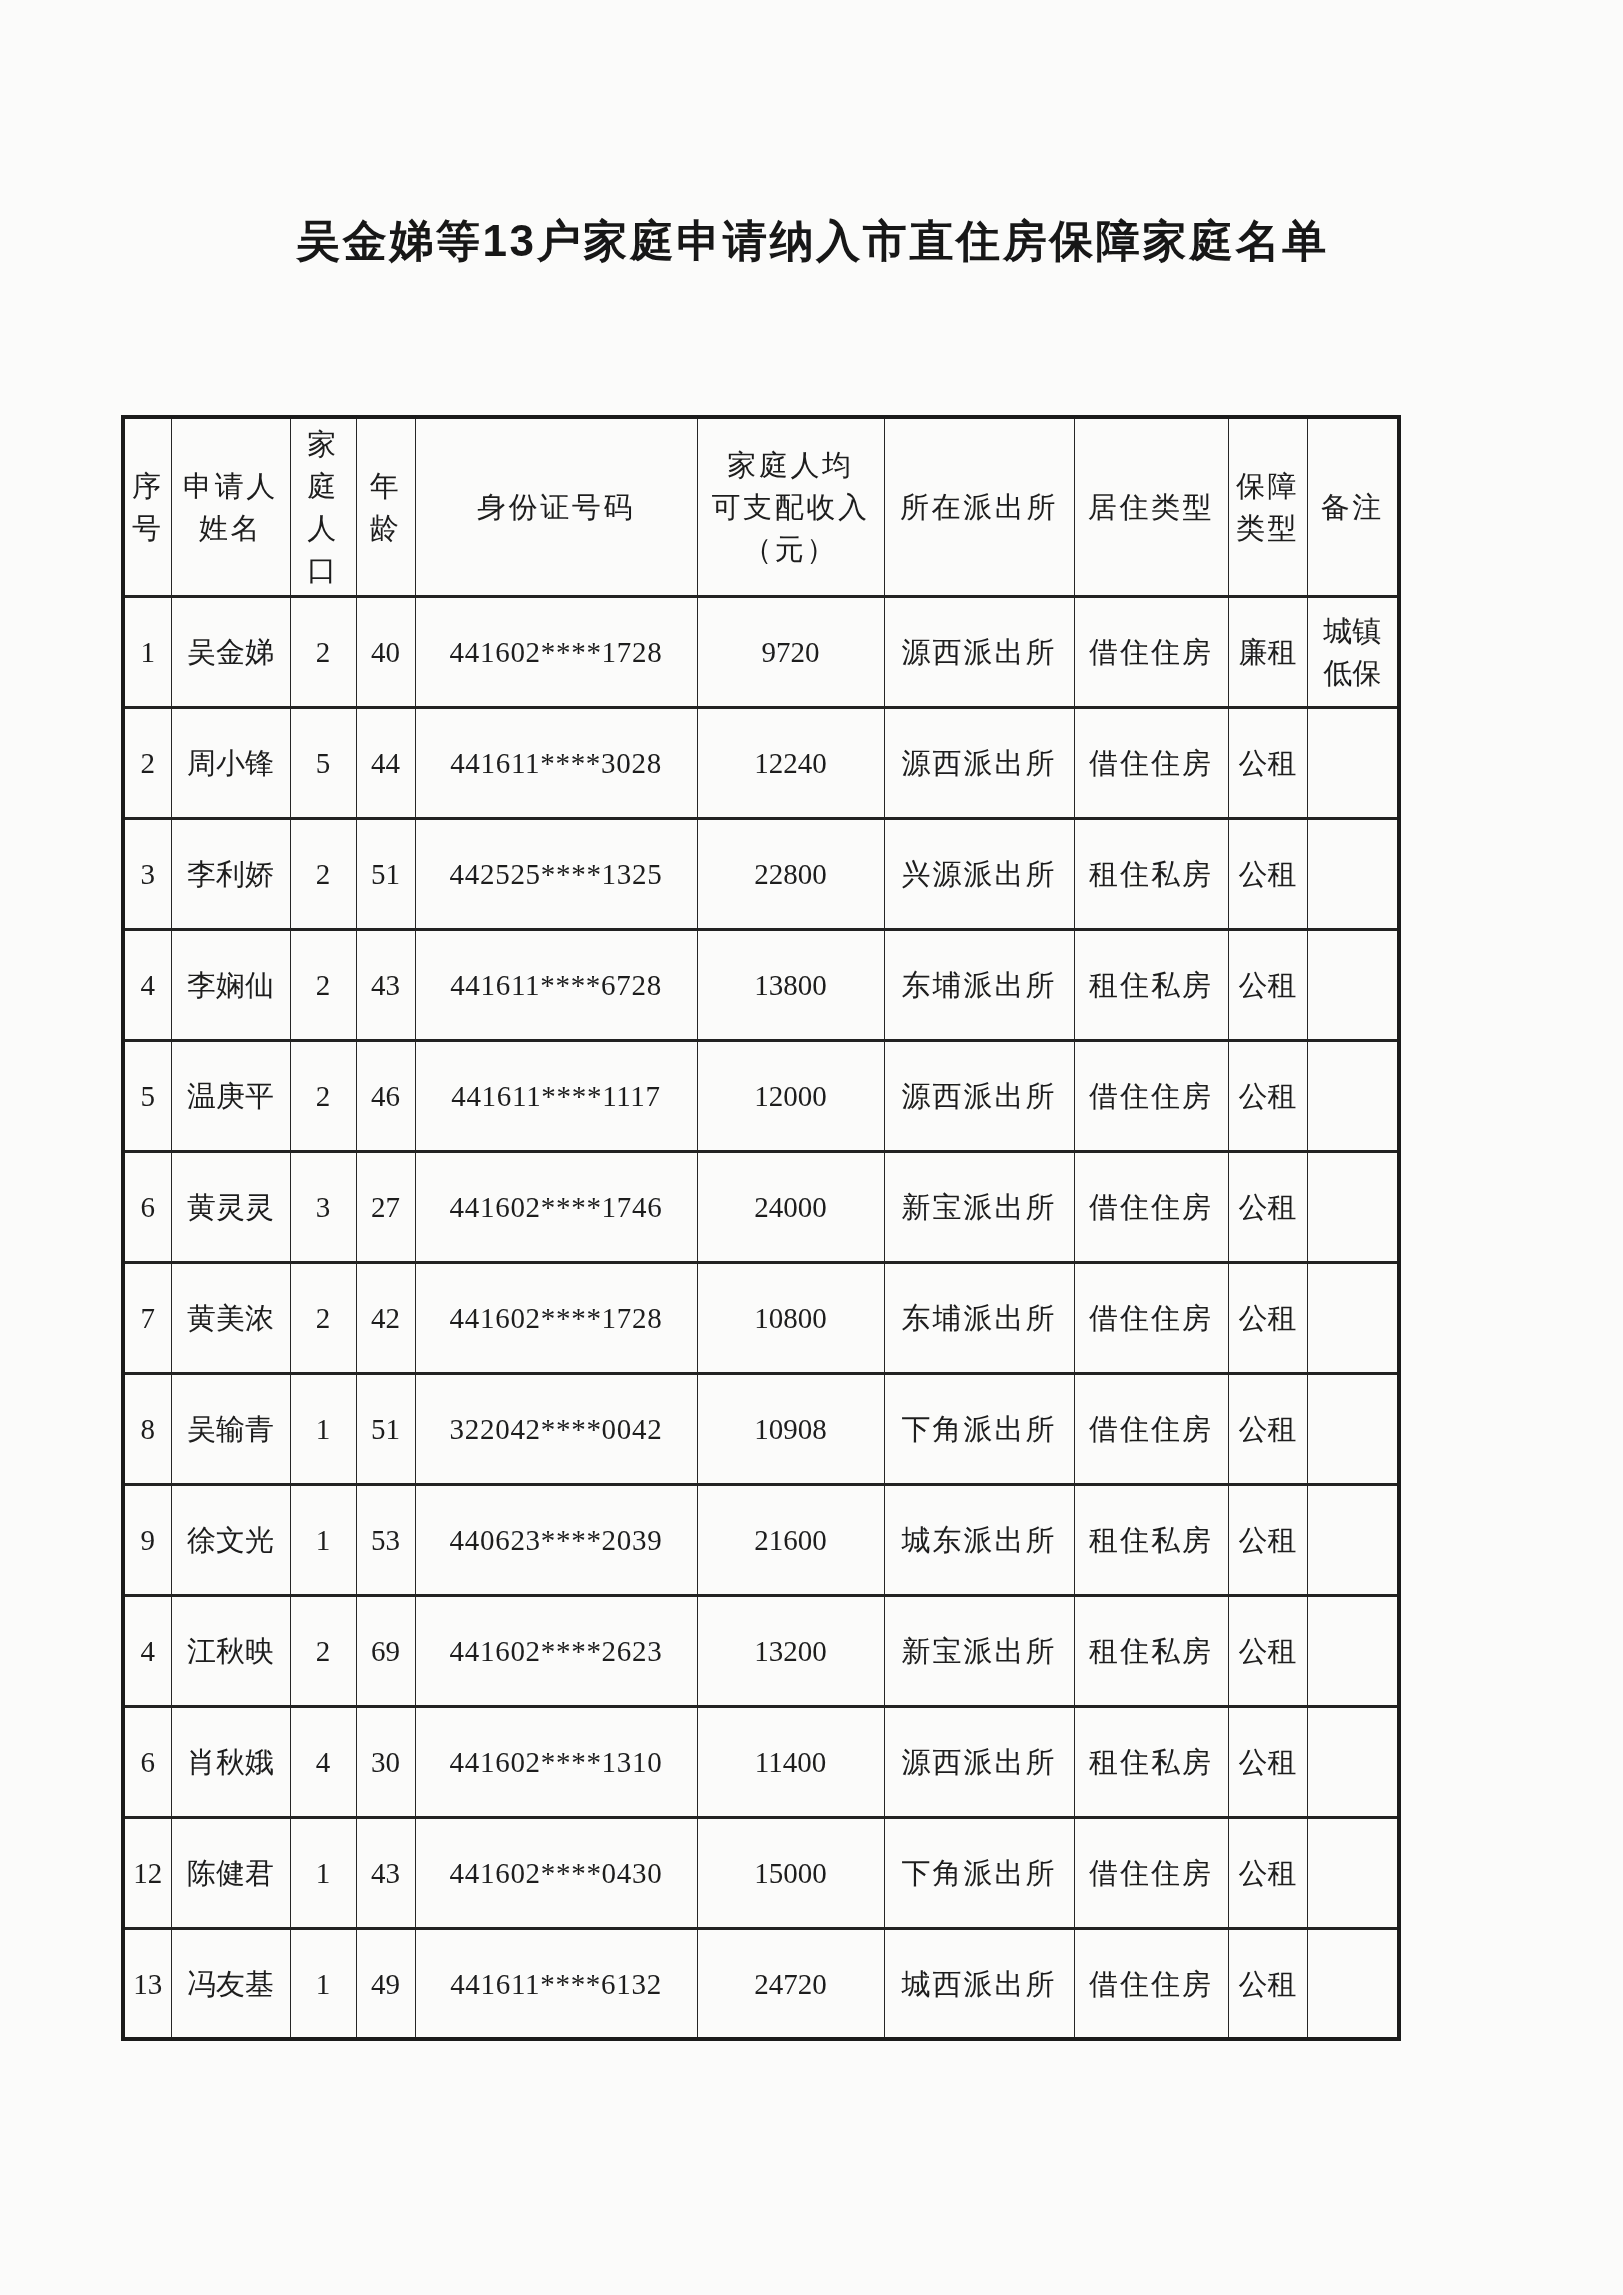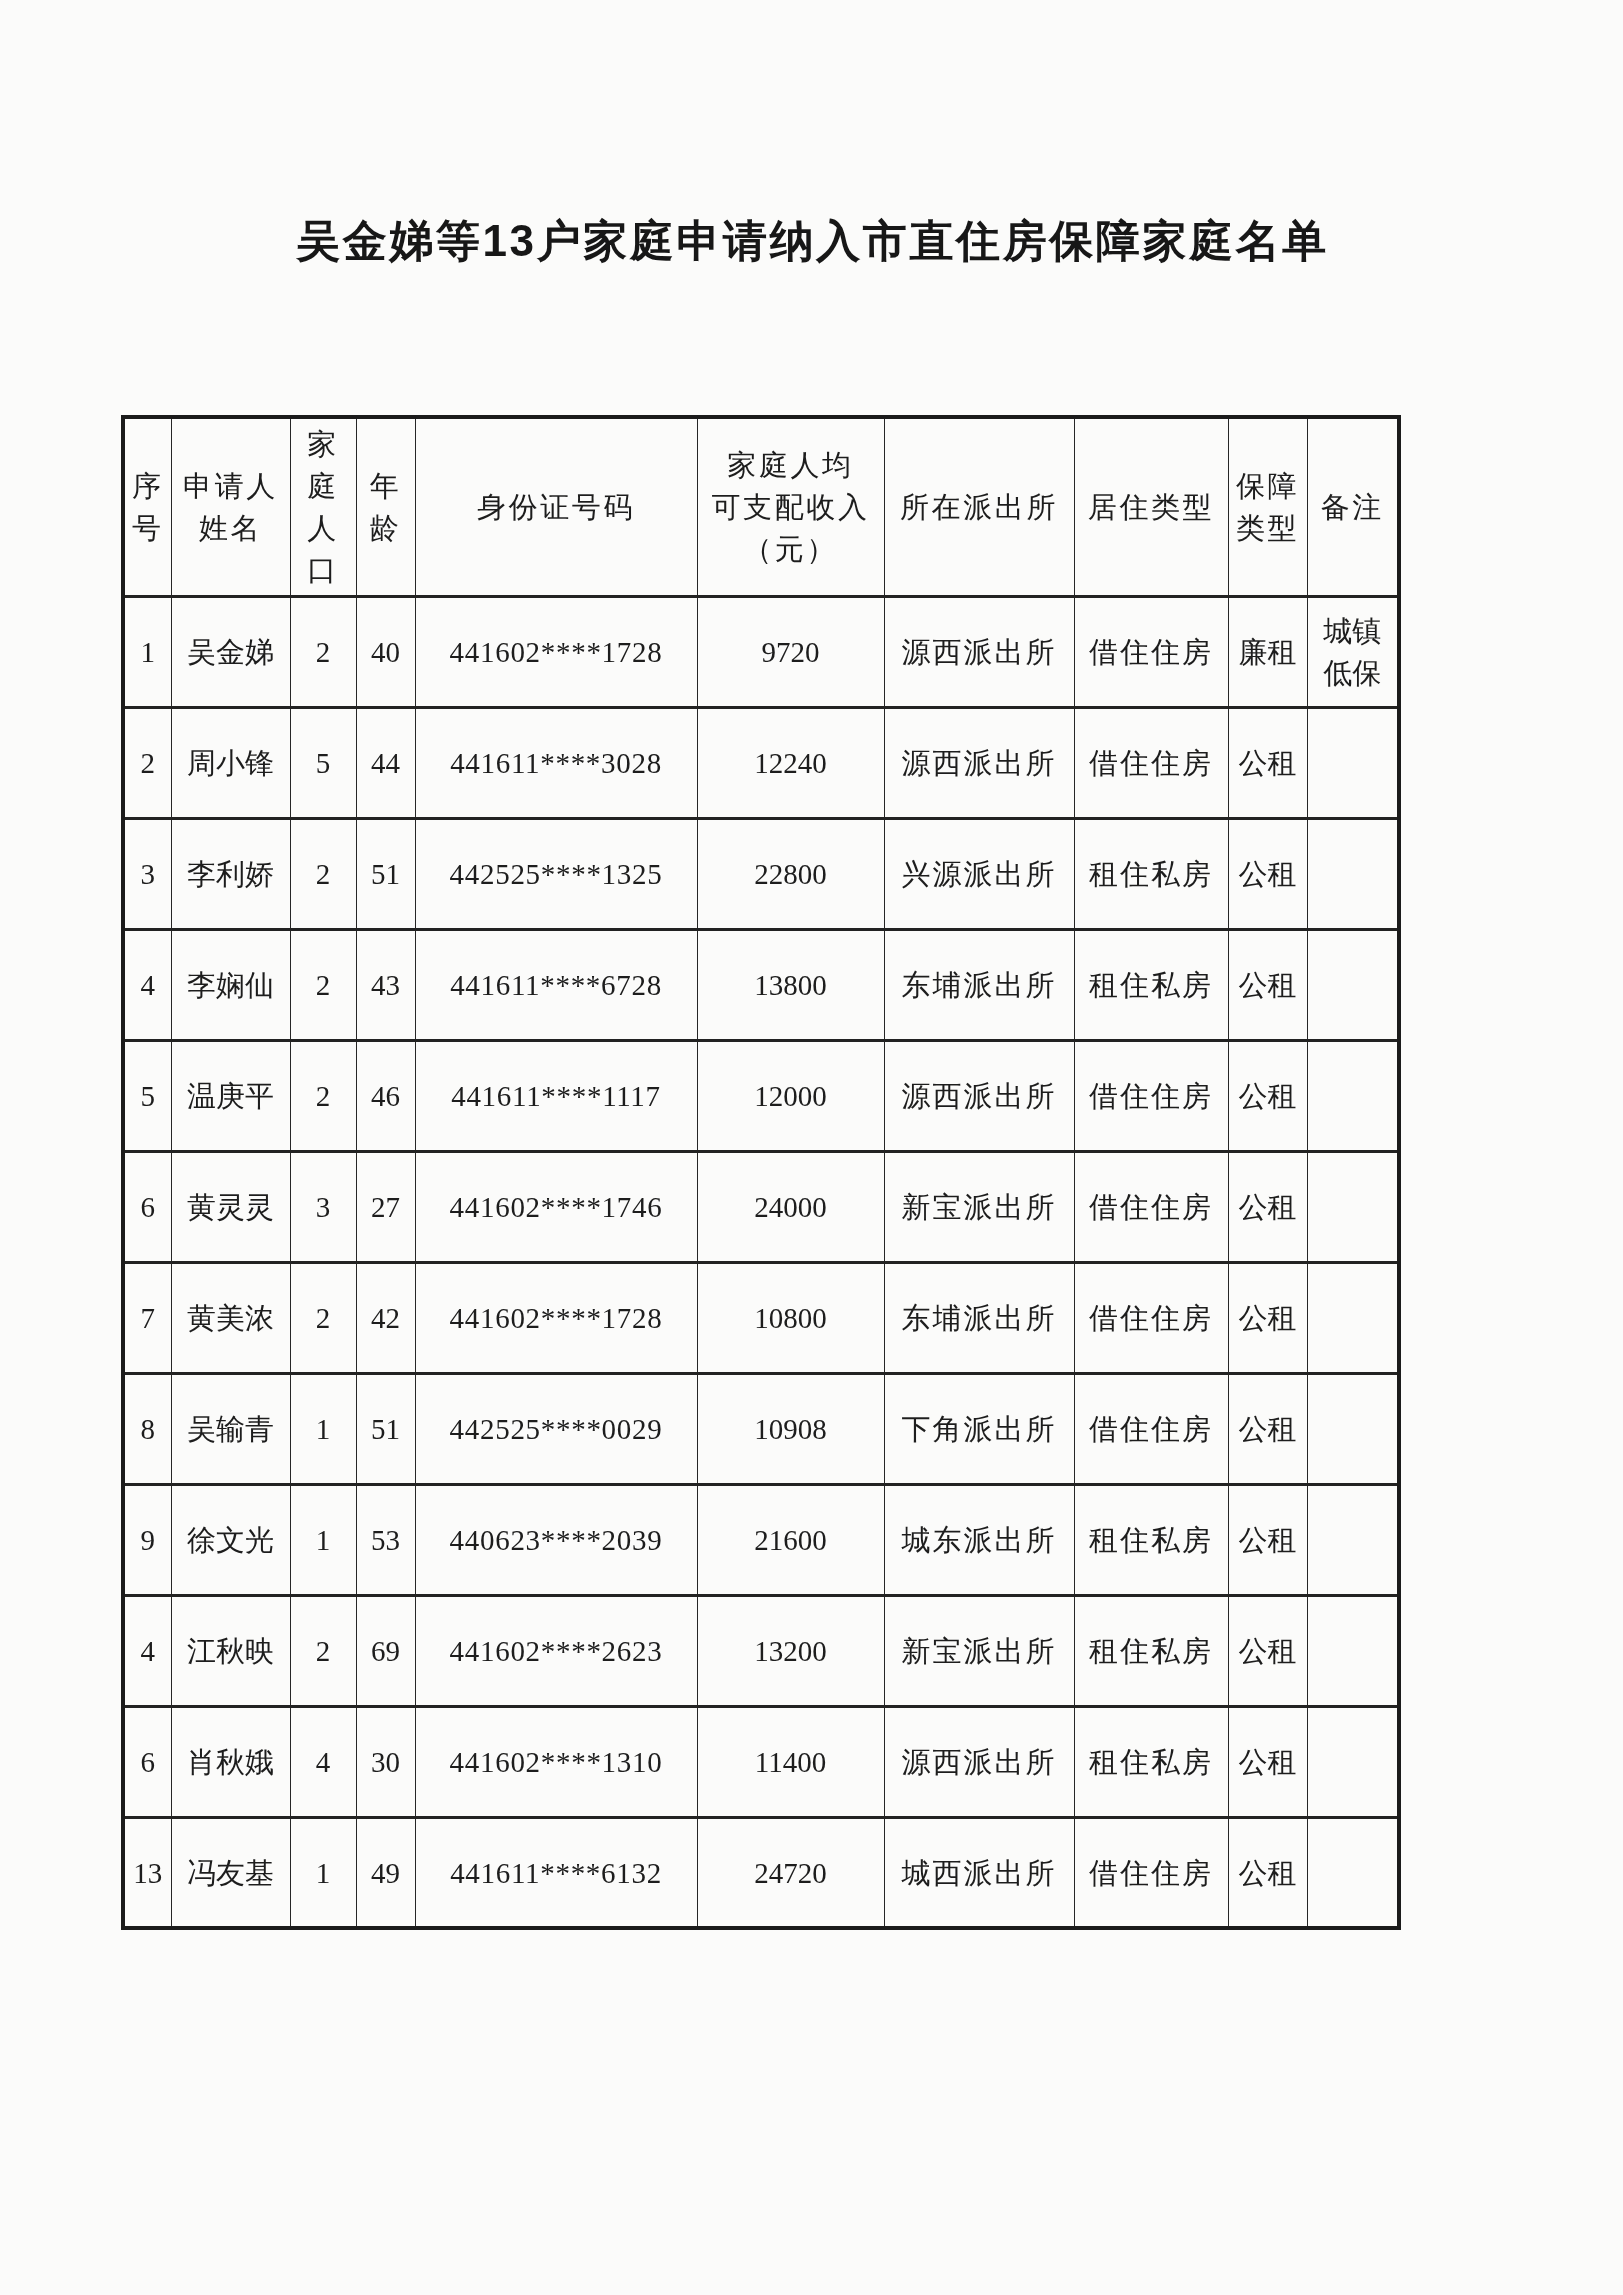--- a/index.html
+++ b/index.html
@@ -176,21 +176,21 @@
           <td class="c-police-station">东埔派出所</td>
           <td class="c-residence-type">借住住房</td>
           <td class="c-security-type">公租</td>
           <td class="c-remark"></td>
         </tr>
         <tr>
           <td class="c-index">8</td>
           <td class="c-applicant-name">吴输青</td>
           <td class="c-household-size">1</td>
           <td class="c-age">51</td>
-          <td class="c-id-number">442525****0029</td>
+          <td class="c-id-number">322042****0042</td>
           <td class="c-per-capita-income">10908</td>
           <td class="c-police-station">下角派出所</td>
           <td class="c-residence-type">借住住房</td>
           <td class="c-security-type">公租</td>
           <td class="c-remark"></td>
         </tr>
         <tr>
           <td class="c-index">9</td>
           <td class="c-applicant-name">徐文光</td>
           <td class="c-household-size">1</td>
@@ -220,20 +220,32 @@
           <td class="c-household-size">4</td>
           <td class="c-age">30</td>
           <td class="c-id-number">441602****1310</td>
           <td class="c-per-capita-income">11400</td>
           <td class="c-police-station">源西派出所</td>
           <td class="c-residence-type">租住私房</td>
           <td class="c-security-type">公租</td>
           <td class="c-remark"></td>
         </tr>
         <tr>
+          <td class="c-index">12</td>
+          <td class="c-applicant-name">陈健君</td>
+          <td class="c-household-size">1</td>
+          <td class="c-age">43</td>
+          <td class="c-id-number">441602****0430</td>
+          <td class="c-per-capita-income">15000</td>
+          <td class="c-police-station">下角派出所</td>
+          <td class="c-residence-type">借住住房</td>
+          <td class="c-security-type">公租</td>
+          <td class="c-remark"></td>
+        </tr>
+        <tr>
           <td class="c-index">13</td>
           <td class="c-applicant-name">冯友基</td>
           <td class="c-household-size">1</td>
           <td class="c-age">49</td>
           <td class="c-id-number">441611****6132</td>
           <td class="c-per-capita-income">24720</td>
           <td class="c-police-station">城西派出所</td>
           <td class="c-residence-type">借住住房</td>
           <td class="c-security-type">公租</td>
           <td class="c-remark"></td>

